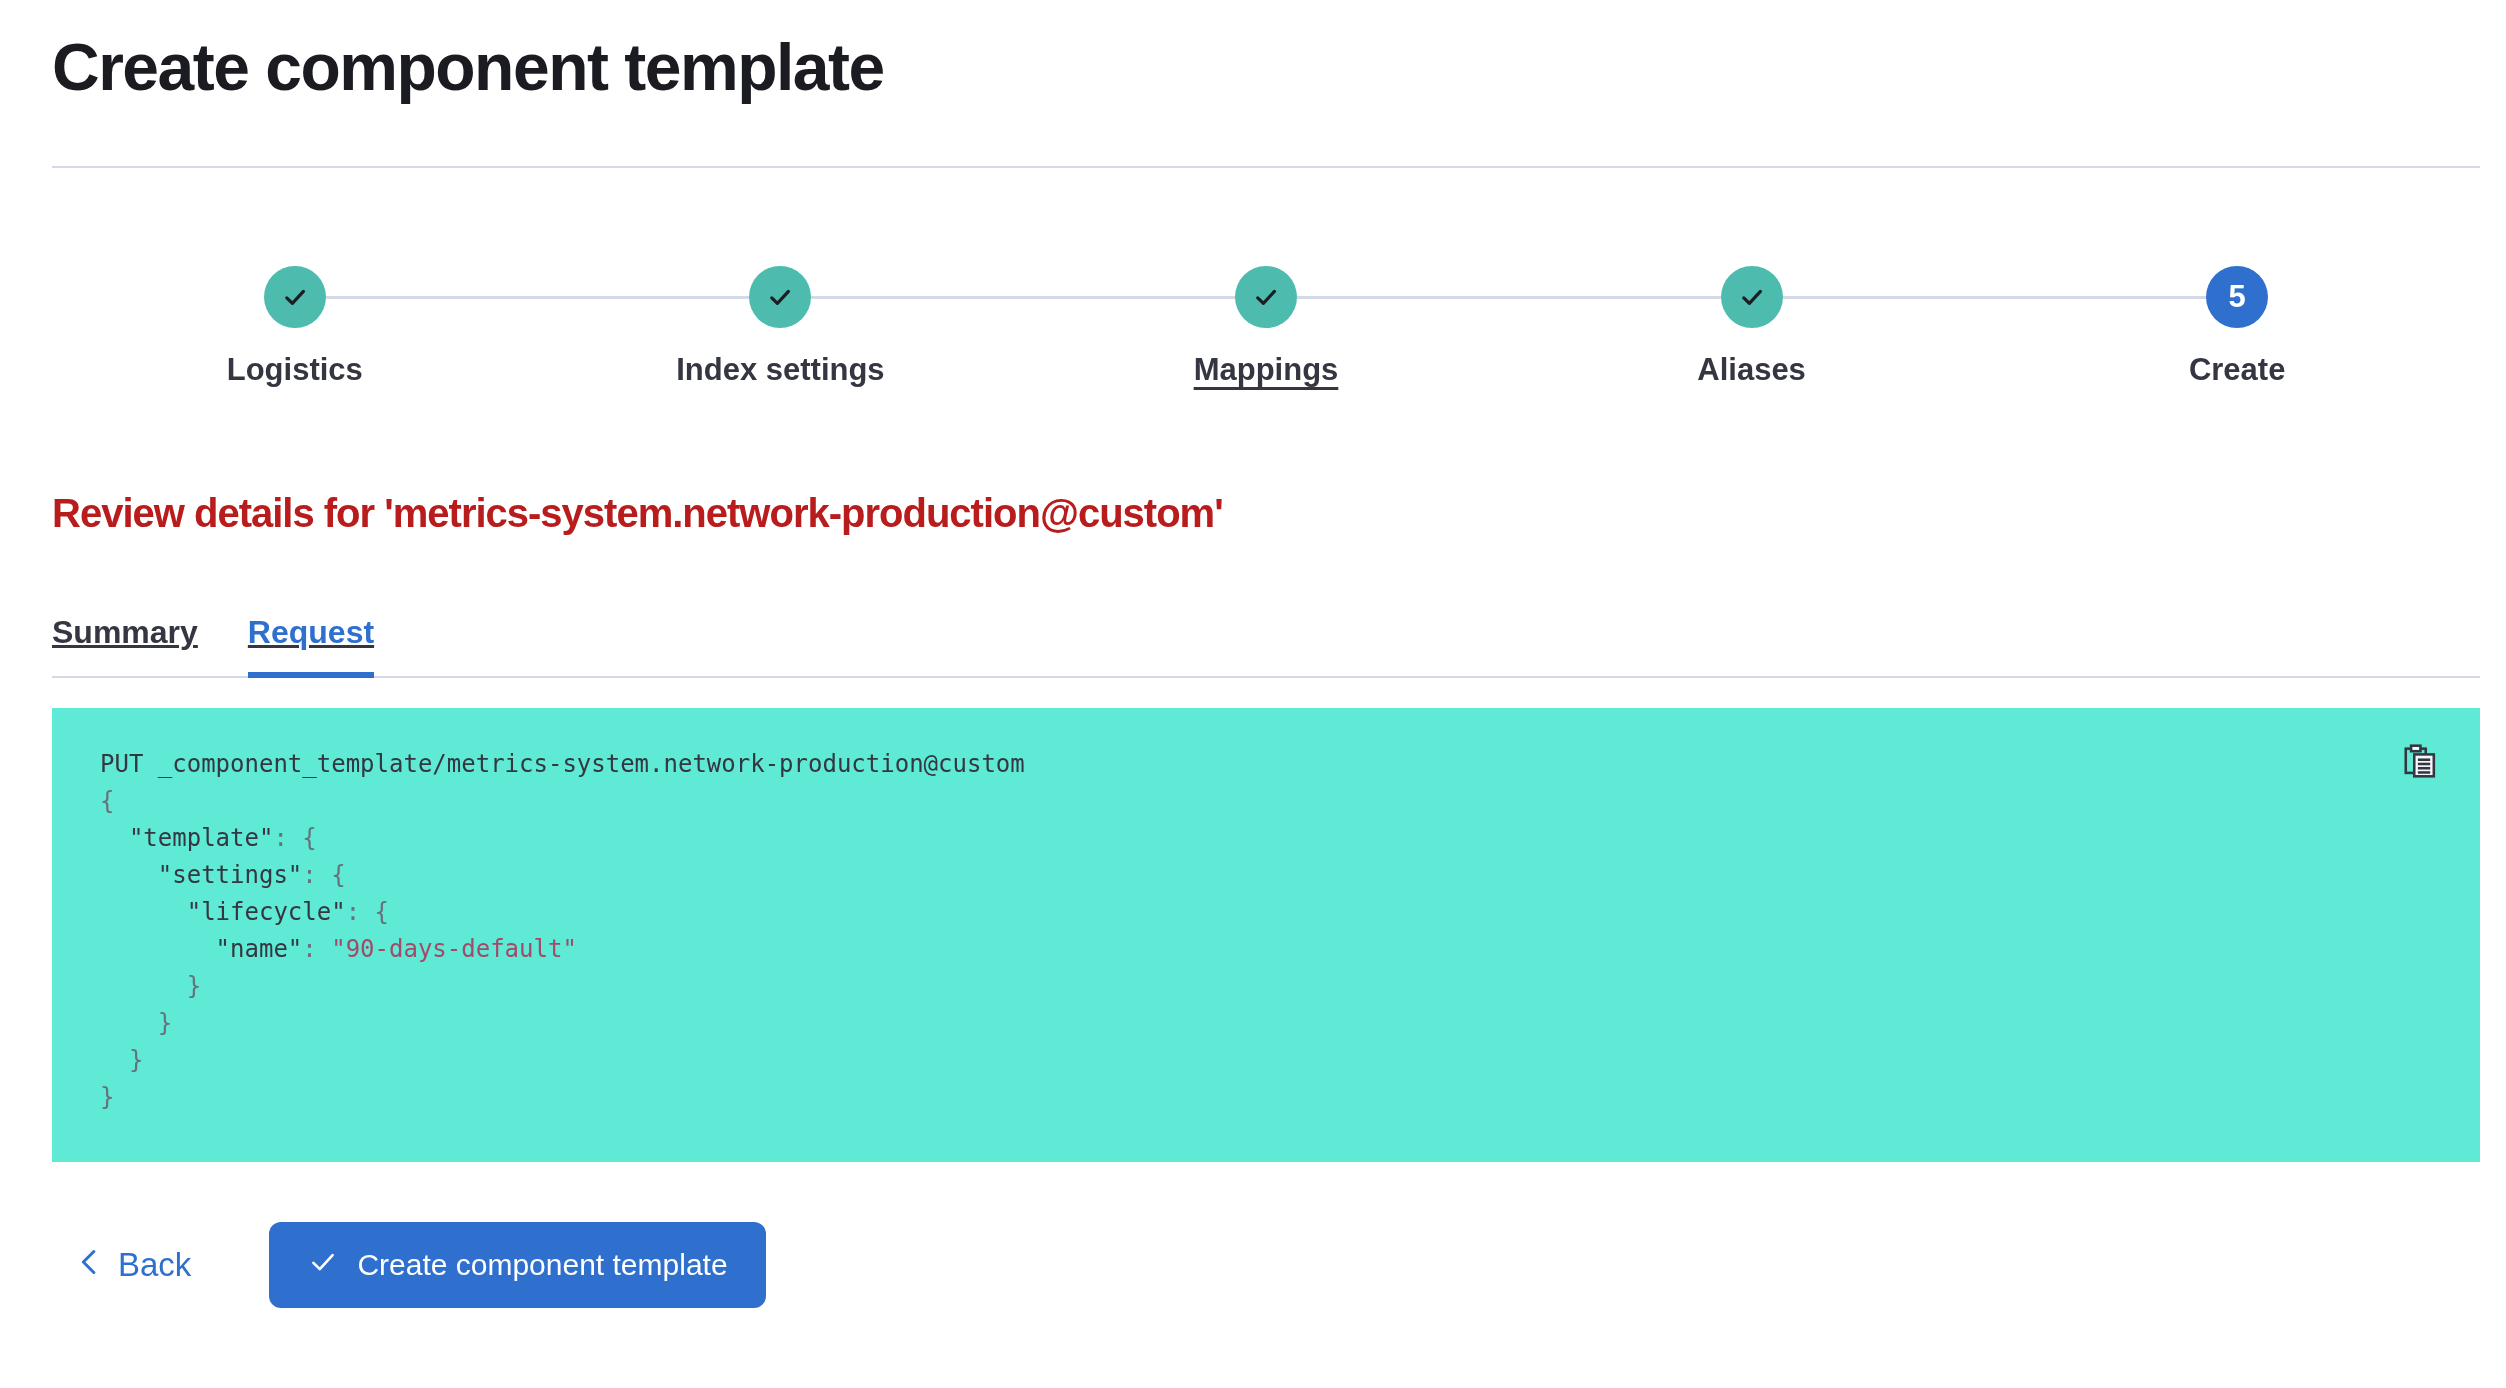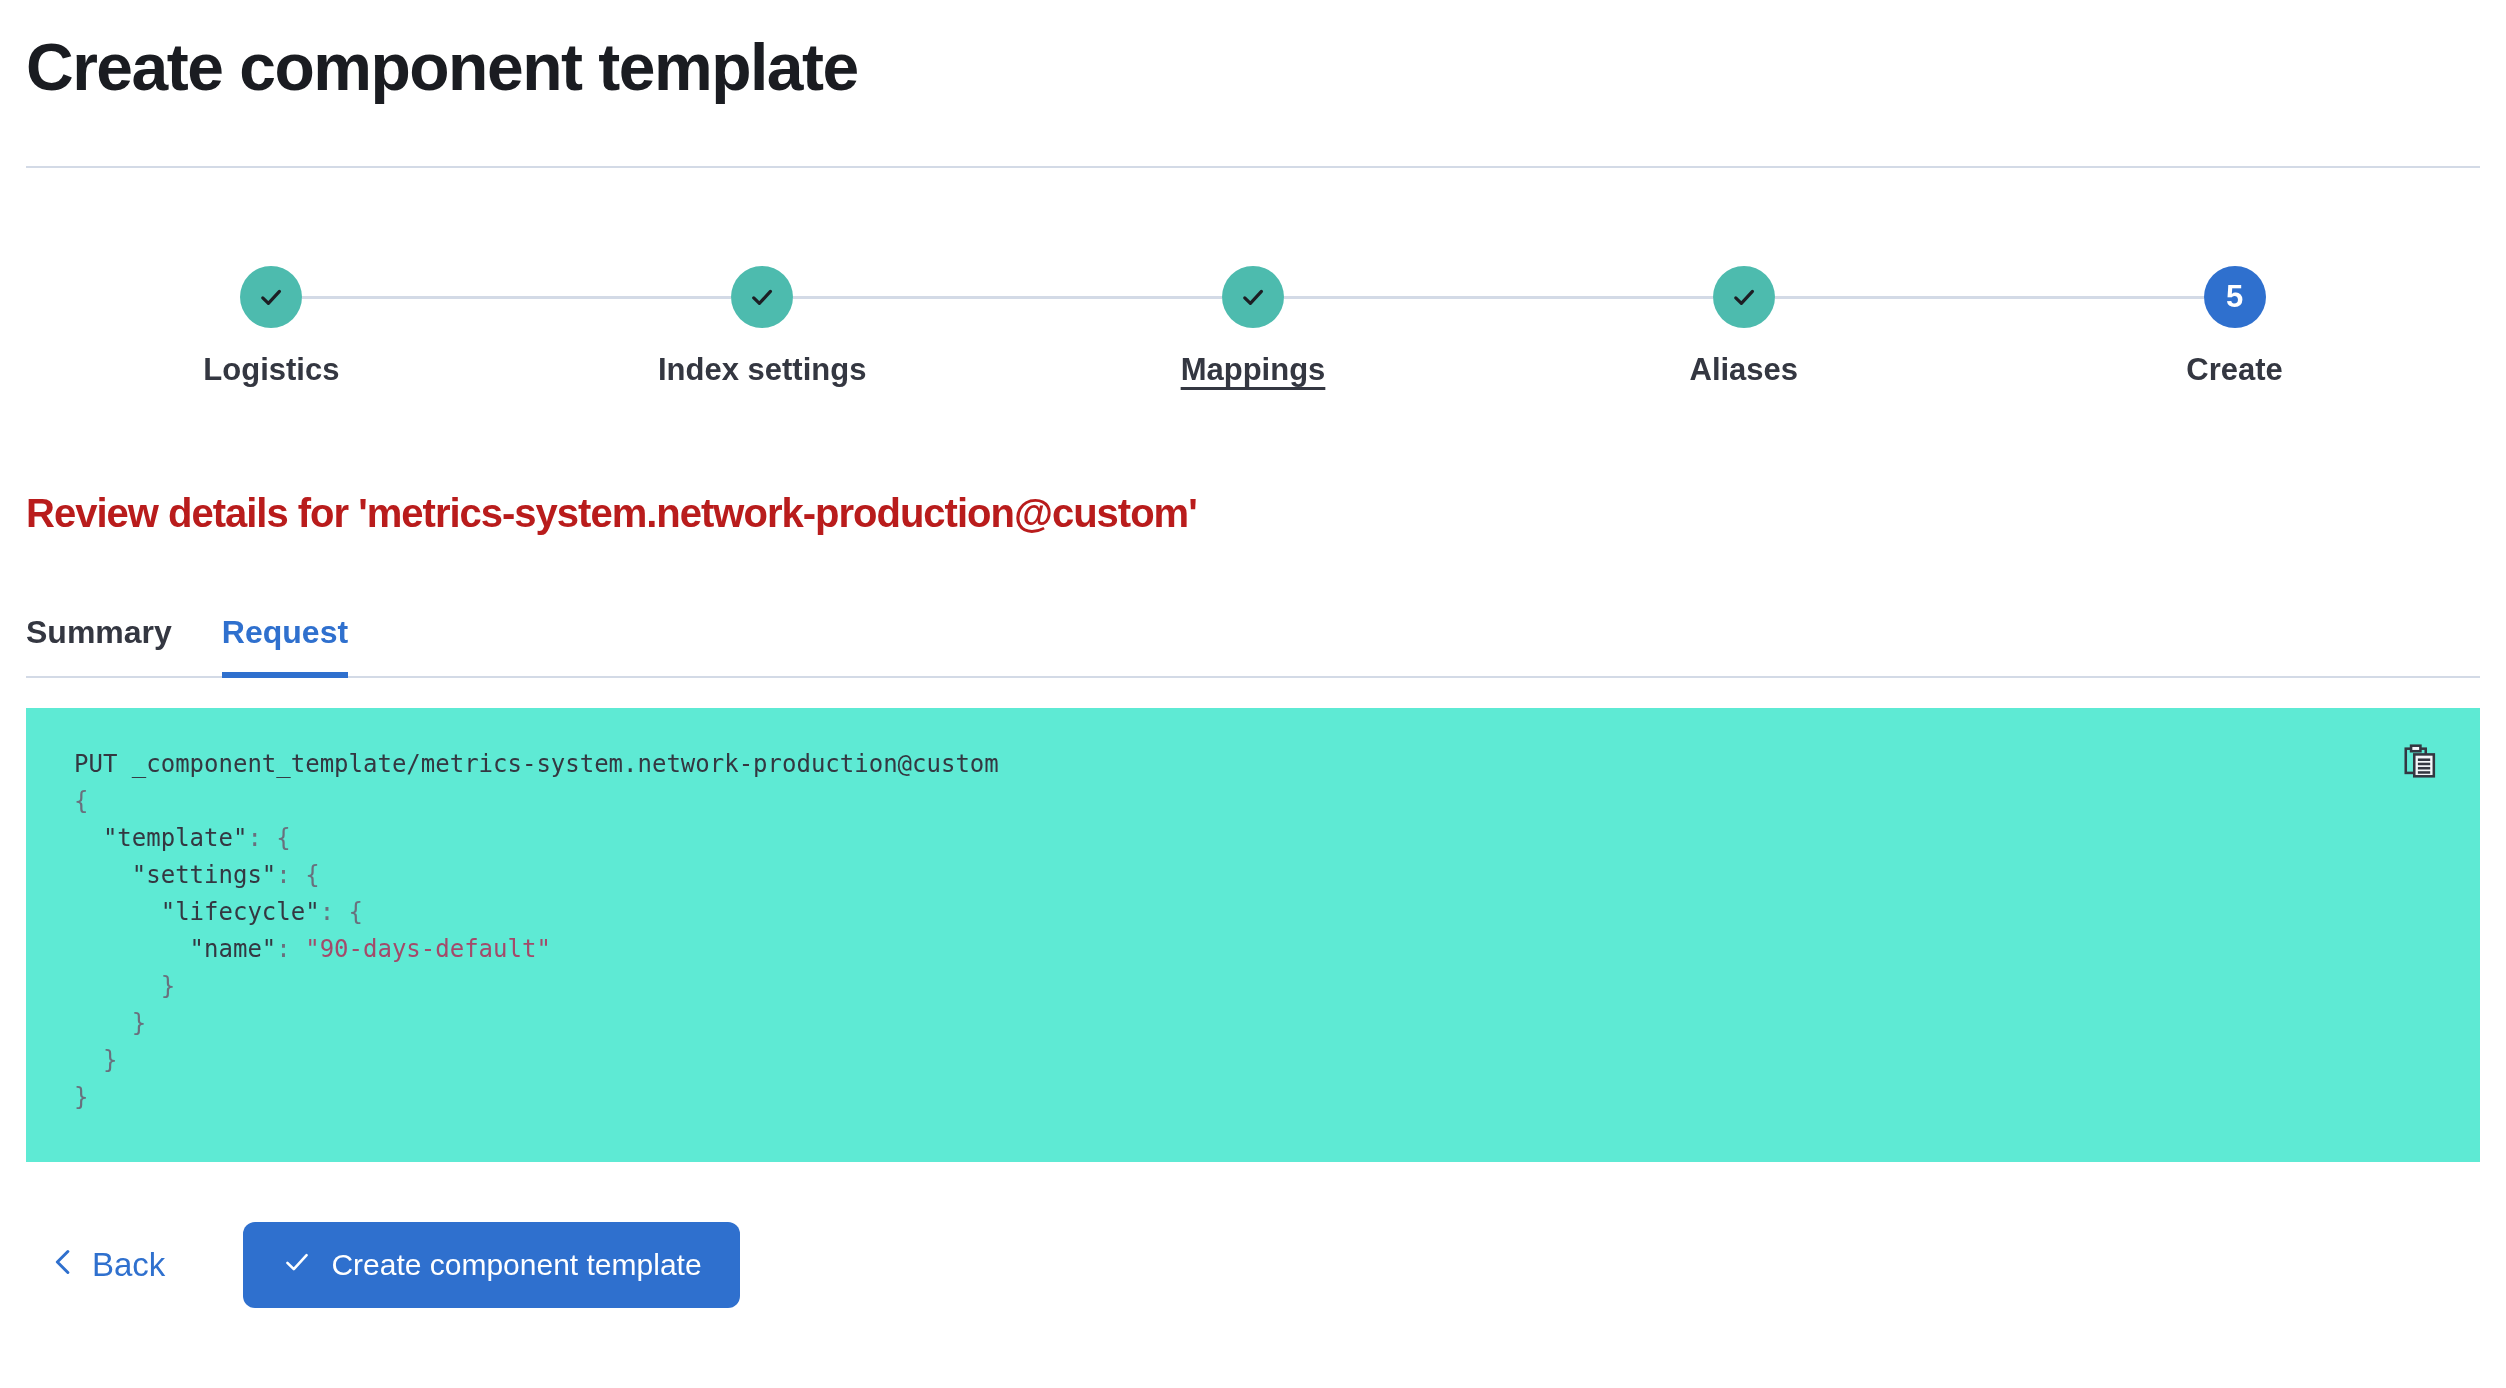--- a/index.html
+++ b/index.html
@@ -1,19 +1,19 @@
 <!DOCTYPE html>
 <html><head>
 <meta charset="utf-8">
 <style>
   * { margin: 0; padding: 0; box-sizing: border-box; }
   html, body { width: 2506px; height: 1388px; background: #ffffff; overflow: hidden; }
   body { font-family: "Liberation Sans", "DejaVu Sans", sans-serif; color: #343741; }
 
-  .container { padding: 0 26px; }
+  .container { padding: 0 26px; margin-left: 26px; }
 
   
   .page-title {
     margin-top: 28px;
     font-size: 66px;
     line-height: 78px;
     font-weight: 700;
     letter-spacing: -1.5px;
     color: #1a1c21;
   }
@@ -70,20 +70,21 @@
     letter-spacing: -1px;
     color: #b91c1c;
   }
 
   
   .tabs {
     margin-top: 66px;
     display: flex;
     gap: 50px;
     border-bottom: 2px solid #d3dae6;
+    text-decoration: underline;
   }
   .tab {
     font-size: 32px;
     font-weight: 700;
     line-height: 40px;
     padding-bottom: 20px;
     margin-bottom: -2px;
     border-bottom: 6px solid transparent;
     color: #343741;
     cursor: pointer;

